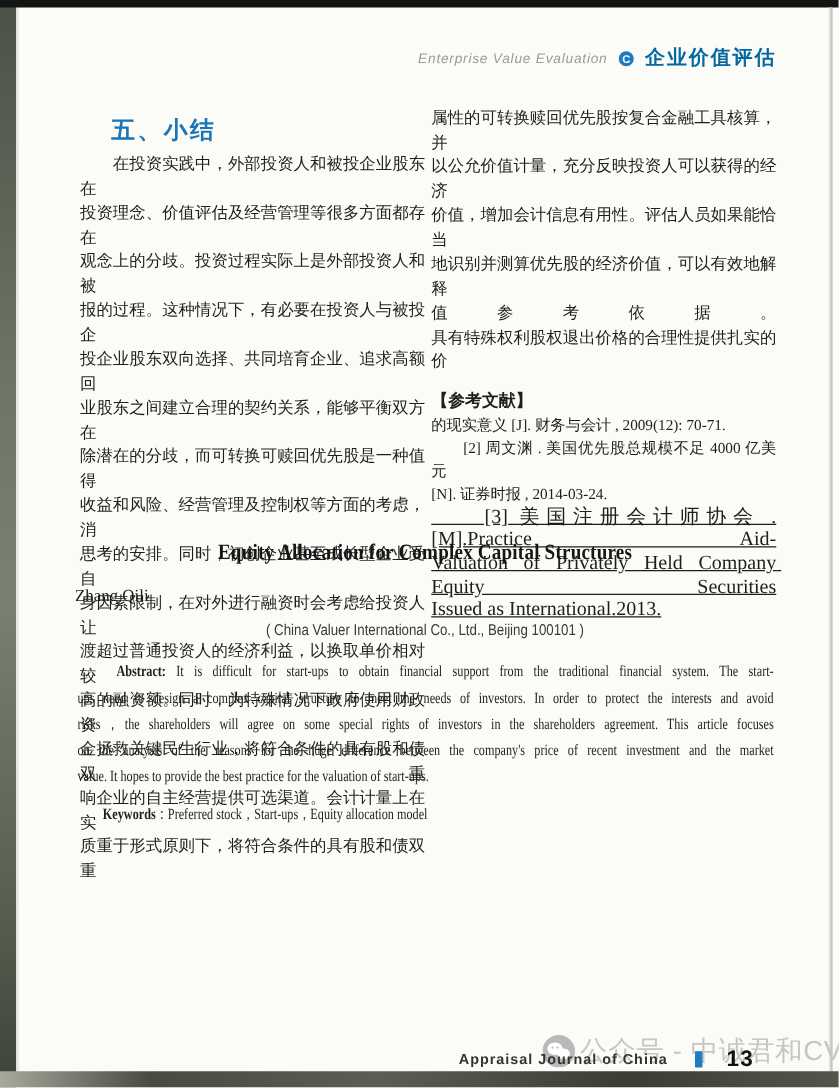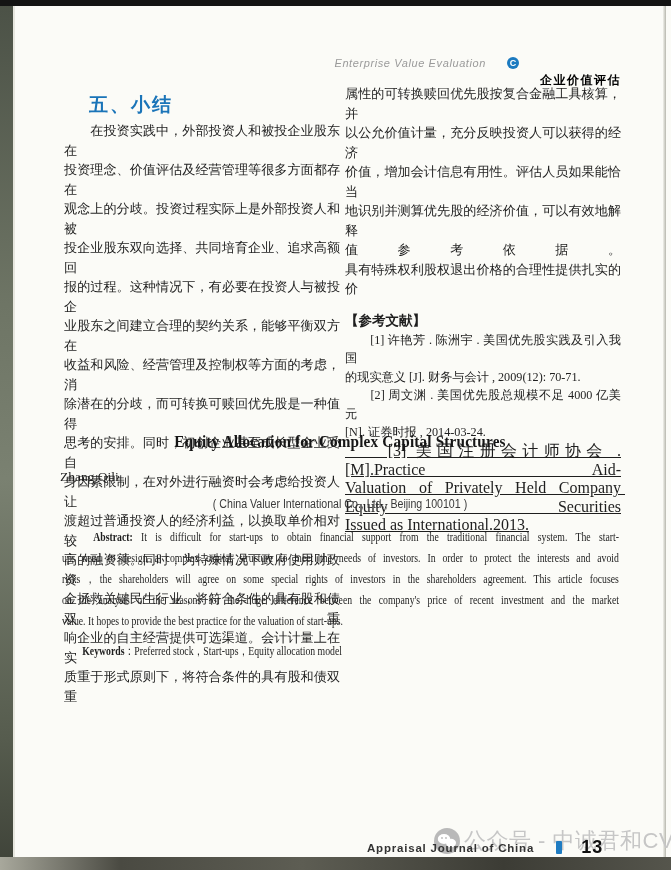--- a/index.html
+++ b/index.html
@@ -11,25 +11,25 @@
   .top-bar{left:0;top:0;width:671px;height:6px;background:#141414;}
   .left-strip{left:0;top:0;width:13px;height:870px;
       background:linear-gradient(180deg,#4b5146 0%,#6e7565 35%,#7a8171 55%,#565c4e 85%,#3e4238 100%);
       border-right:2px solid #e7e7df;}
   .right-edge{left:663px;top:6px;width:3px;height:853px;
       background:linear-gradient(90deg,#f0f0ea,#b7b7ae);}
   .bottom-strip{left:0;top:857px;width:671px;height:13px;
       background:linear-gradient(90deg,#a8a89c 0%,#4a4a42 18%,#5d5d53 45%,#3c3c35 75%,#55554c 100%);}
 
   
-  .hdr{top:36px;right:50px;display:flex;align-items:center;gap:21px;font-family:"Liberation Sans",sans-serif;}
+  .hdr{top:36px;right:50px;display:flex;align-items:center;gap:9px;font-family:"Liberation Sans",sans-serif;}
   .hdr-en{font-style:italic;font-size:11px;color:#9a9a9a;letter-spacing:.6px;}
   .hdr-icon{width:12px;height:12px;border-radius:50%;background:#1b7ac0;color:#ffffff;
       font-size:9px;font-weight:bold;line-height:12px;text-align:center;font-family:"Liberation Sans",sans-serif;}
-  .hdr-cn{font-size:12px;font-weight:bold;color:#000000;letter-spacing:1.5px;margin-top:36px;}
+  .hdr-cn{font-size:16px;font-weight:bold;color:#0369a1;letter-spacing:1.5px;}
 
   
   .colL{left:64px;top:95px;width:276px;}
   .colR{left:345px;top:84px;width:276px;}
   .sec-head{color:#1a74b8;font-weight:bold;font-size:19px;line-height:20px;letter-spacing:2px;
       margin:0 0 6px 25px;font-family:"Liberation Sans",sans-serif;}
   .cjk-lines>div{font-size:13.1px;line-height:19.5px;text-align:justify;text-align-last:justify;
       white-space:pre-wrap;}
   .cjk-lines>div:last-child{text-align-last:left;}
 
@@ -77,25 +77,25 @@
   <span class="hdr-icon">C</span>
   <span class="hdr-cn">企业价值评估</span>
 </div>
 
 <div class="abs colL">
   <div class="sec-head">五、小结</div>
   <div class="cjk-lines">
       <div>　　在投资实践中，外部投资人和被投企业股东在</div>
       <div>投资理念、价值评估及经营管理等很多方面都存在</div>
       <div>观念上的分歧。投资过程实际上是外部投资人和被</div>
+      <div>报的过程。这种情况下，有必要在投资人与被投企</div>
       <div>投企业股东双向选择、共同培育企业、追求高额回</div>
-      <div>报的过程。这种情况下，有必要在投资人与被投企</div>
       <div>业股东之间建立合理的契约关系，能够平衡双方在</div>
+      <div>除潜在的分歧，而可转换可赎回优先股是一种值得</div>
       <div>收益和风险、经营管理及控制权等方面的考虑，消</div>
-      <div>除潜在的分歧，而可转换可赎回优先股是一种值得</div>
       <div>思考的安排。同时，初创企业甚至成长型企业受自</div>
       <div>身因素限制，在对外进行融资时会考虑给投资人让</div>
       <div>渡超过普通投资人的经济利益，以换取单价相对较</div>
       <div>高的融资额。同时，为特殊情况下政府使用财政资</div>
       <div>金拯救关键民生行业，将符合条件的具有股和债双重</div>
       <div>响企业的自主经营提供可选渠道。会计计量上在实</div>
       <div>质重于形式原则下，将符合条件的具有股和债双重</div>
     </div>
 </div>
 
@@ -103,21 +103,20 @@
   <div class="cjk-lines">
       <div>属性的可转换赎回优先股按复合金融工具核算，并</div>
       <div>以公允价值计量，充分反映投资人可以获得的经济</div>
       <div>价值，增加会计信息有用性。评估人员如果能恰当</div>
       <div>地识别并测算优先股的经济价值，可以有效地解释</div>
       <div>值参考依据。</div>
       <div>具有特殊权利股权退出价格的合理性提供扎实的价</div>
     </div>
   <div class="refs-head">【参考文献】</div>
   <div class="ref-item">
-      <div>　　[1] 许艳芳 . 陈洲宇 . 美国优先股实践及引入我国</div>
       <div>的现实意义 [J]. 财务与会计 , 2009(12): 70-71.</div>
     </div>
   <div class="ref-item">
       <div>　　[2] 周文渊 . 美国优先股总规模不足 4000 亿美元</div>
       <div>[N]. 证券时报 , 2014-03-24.</div>
     </div>
   <div class="ref-item small">
       <div>　　[3] 美国注册会计师协会 .[M].Practice Aid-</div>
       <div>Valuation of Privately Held Company Equity Securities</div>
       <div>Issued as International.2013.</div>

